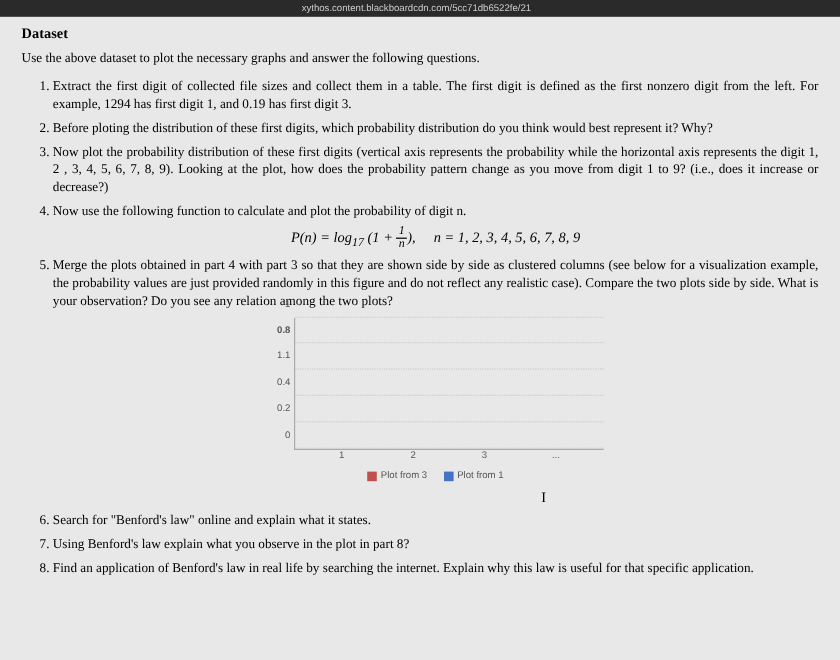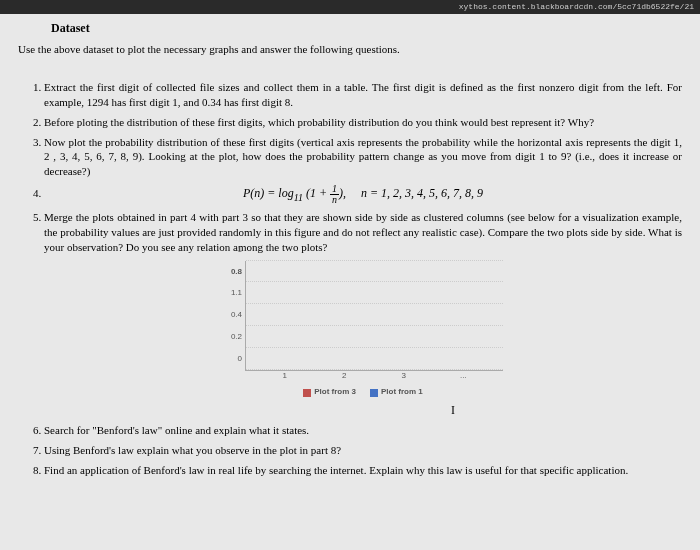--- a/index.html
+++ b/index.html
@@ -13,36 +13,35 @@
       padding: 12px 18px;
       line-height: 1.35;
       overflow: hidden;
     }
     .titlebar {
       position: absolute;
       top: 0; left: 0; right: 0;
       height: 14px;
       background: #2a2a2a;
       color: #ccc;
-      font-family: Liberation Mono, monospace;
+      font-family: Liberation Sans, sans-serif;
       font-size: 8px;
-      text-align: right;
+      text-align: center;
       padding-right: 6px;
       line-height: 14px;
       overflow: hidden;
       white-space: nowrap;
     }
     .content { margin-top: 8px; }
     .heading {
       font-weight: bold;
       font-size: 12px;
       margin-bottom: 6px;
-      margin-left: 33px;
     }
-    .intro { margin-bottom: 23px; font-size: 11px; }
+    .intro { margin-bottom: 8px; font-size: 11px; }
     ol.main { list-style: decimal; padding-left: 26px; }
     ol.main > li { margin-bottom: 5px; text-align: justify; }
     .formula {
       text-align: center;
       font-style: italic;
       margin: 4px 0;
       font-size: 12px;
     }
     .frac {
       display: inline-block;
@@ -87,42 +86,43 @@
     .bar.b { background: #4472c4; }
     .xlabels {
       display: flex; justify-content: space-around; margin-left: 22px;
       font-size: 8px; color: #555; font-family: Arial, sans-serif; padding: 0 10px;
     }
     .xlabels span { width: 40px; text-align: center; }
     .legend {
       display: flex; justify-content: center; gap: 14px; margin-top: 6px;
       font-size: 8px; font-family: Arial, sans-serif; color: #555;
     }
-    .legend-item { display: flex; align-items: center; gap: 3px; font-weight: bold; }
+    .legend-item { display: flex; align-items: center; gap: 3px; }
     .swatch { width: 8px; height: 8px; }
     .swatch.a { background: #c0504d; }
     .swatch.b { background: #4472c4; }
     .cursor { text-align: center; font-family: serif; font-size: 12px; margin: 0 0 2px 180px; }
   </style>
 </head>
 <body>
 
 <div class="titlebar">xythos.content.blackboardcdn.com/5cc71db6522fe/21</div>
 
 <div class="content">
   <div class="heading">Dataset</div>
   <div class="intro">Use the above dataset to plot the necessary graphs and answer the following questions.</div>
 
   <ol class="main">
-    <li>Extract the first digit of collected file sizes and collect them in a table. The first digit is defined as the first nonzero digit from the left. For example, 1294 has first digit 1, and 0.34 has first digit 8.</li>
+    <li>Extract the first digit of collected file sizes and collect them in a table. The first digit is defined as the first nonzero digit from the left. For example, 1294 has first digit 1, and 0.19 has first digit 3.</li>
     <li>Before ploting the distribution of these first digits, which probability distribution do you think would best represent it? Why?</li>
     <li>Now plot the probability distribution of these first digits (vertical axis represents the probability while the horizontal axis represents the digit 1, 2 , 3, 4, 5, 6, 7, 8, 9). Looking at the plot, how does the probability pattern change as you move from digit 1 to 9? (i.e., does it increase or decrease?)</li>
     <li>
+      <span>Now use the following function to calculate and plot the probability of digit n.</span>
       <div class="formula">
-        <span>P(n) = log</span><sub>11</sub>
+        <span>P(n) = log</span><sub>17</sub>
         <span>(1 +</span>
         <span class="frac">
           <span class="num">1</span>
           <span class="den">n</span>
         </span><span>),</span>
         &nbsp;&nbsp;&nbsp;
         <span style="">n = 1, 2, 3, 4, 5, 6, 7, 8, 9</span>
       </div>
     </li>
     <li>

